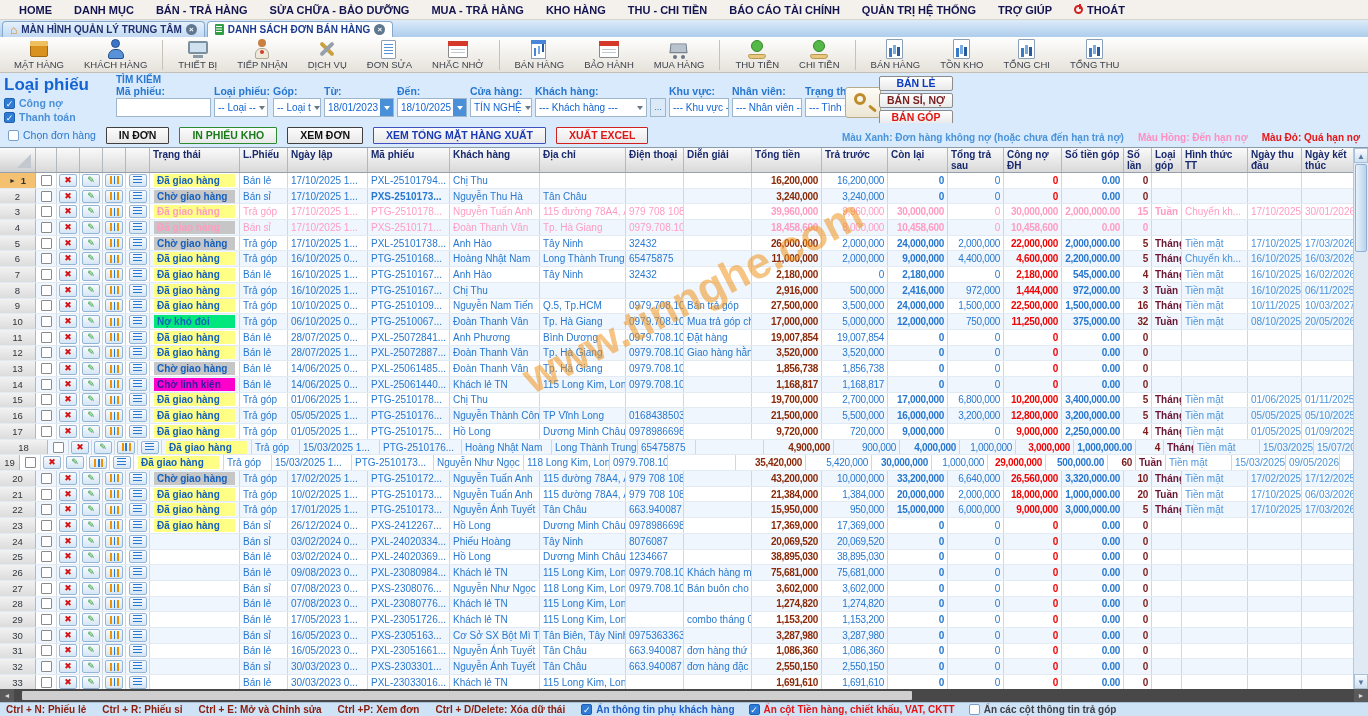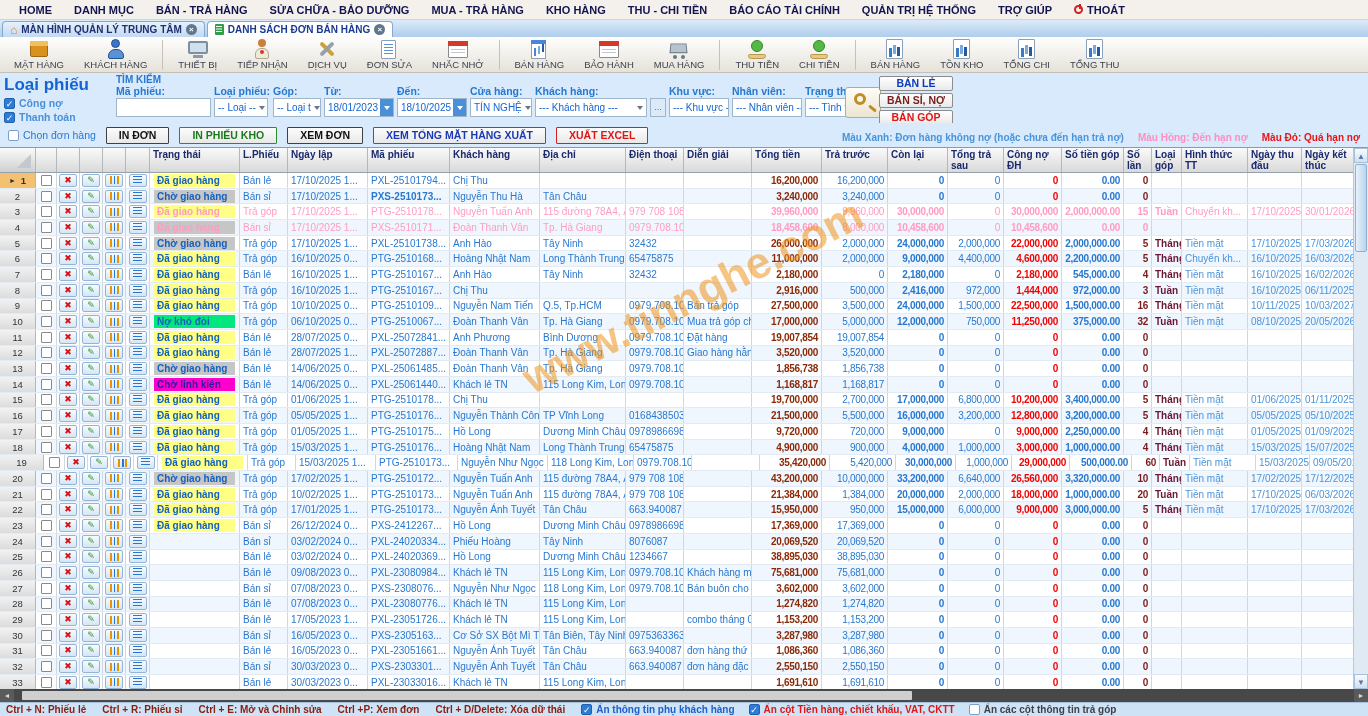--- a/index.html
+++ b/index.html
@@ -1187,21 +1187,21 @@
         <div class="cell dcell num c-after" style="width: 56px;">0</div>
         <div class="cell dcell num c-debt" style="width: 58px;">9,000,000</div>
         <div class="cell dcell num c-amt" style="width: 62px;">2,250,000.00</div>
         <div class="cell dcell num c-cnt" style="width: 28px;">4</div>
         <div class="cell dcell c-ltype" style="width: 30px;">Tháng</div>
         <div class="cell dcell c-pay" style="width: 66px;">Tiền mặt</div>
         <div class="cell dcell c-date2" style="width: 54px;">01/05/2025</div>
         <div class="cell dcell c-date2" style="width: 54px;">01/09/2025</div>
       </div>
       <div class="row alt">
-        <div class="cell numcol" style="width: 36px;">18</div>
+        <div class="cell numcol" style="width: 48px;">18</div>
         <div class="cell cbcol" style="width: 21px;">
           <span class="cb"></span>
         </div>
         <div class="cell iccol" style="width: 23px;">
           <span class="gic del">✖</span>
         </div>
         <div class="cell iccol" style="width: 23px;">
           <span class="gic edit">✎</span>
         </div>
         <div class="cell iccol" style="width: 23px;">
@@ -1230,21 +1230,21 @@
         <div class="cell dcell num c-after" style="width: 56px;">1,000,000</div>
         <div class="cell dcell num c-debt" style="width: 58px;">3,000,000</div>
         <div class="cell dcell num c-amt" style="width: 62px;">1,000,000.00</div>
         <div class="cell dcell num c-cnt" style="width: 28px;">4</div>
         <div class="cell dcell c-ltype" style="width: 30px;">Tháng</div>
         <div class="cell dcell c-pay" style="width: 66px;">Tiền mặt</div>
         <div class="cell dcell c-date2" style="width: 54px;">15/03/2025</div>
         <div class="cell dcell c-date2" style="width: 54px;">15/07/2025</div>
       </div>
       <div class="row">
-        <div class="cell numcol" style="width: 44px; text-align: right;">19</div>
+        <div class="cell numcol" style="width: 20px; text-align: right;">19</div>
         <div class="cell cbcol" style="width: 21px;">
           <span class="cb"></span>
         </div>
         <div class="cell iccol" style="width: 23px;">
           <span class="gic del">✖</span>
         </div>
         <div class="cell iccol" style="width: 23px;">
           <span class="gic edit">✎</span>
         </div>
         <div class="cell iccol" style="width: 23px;">

